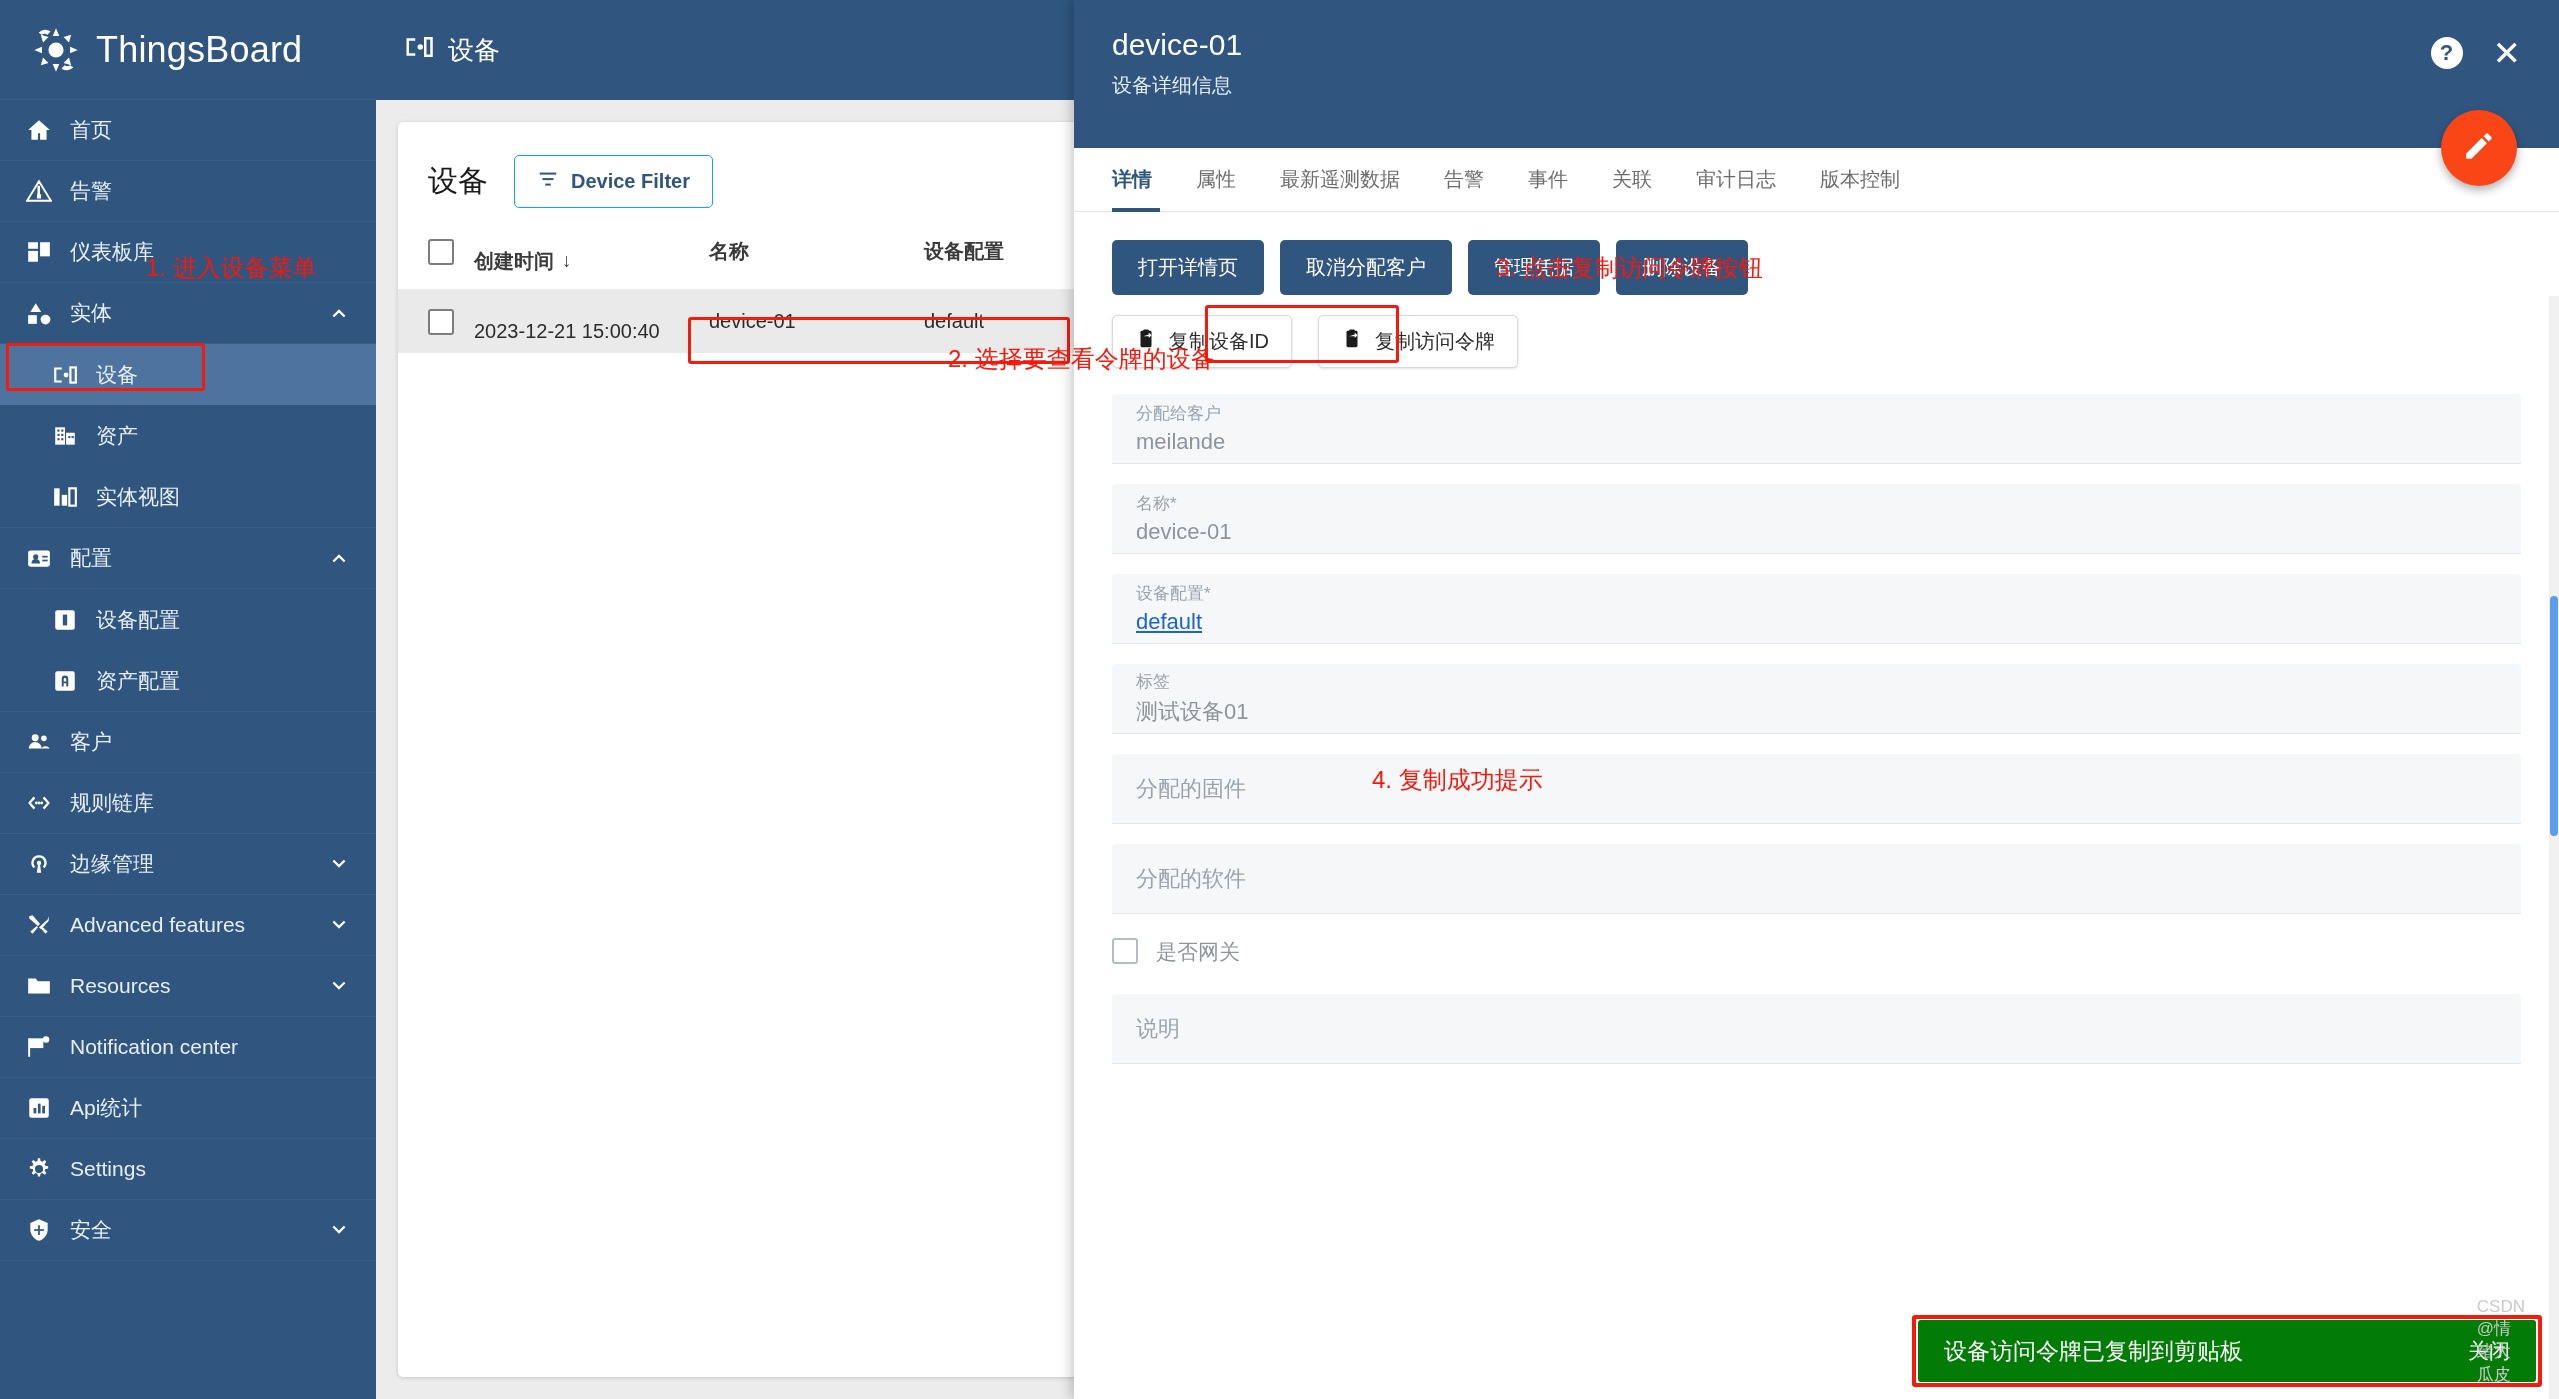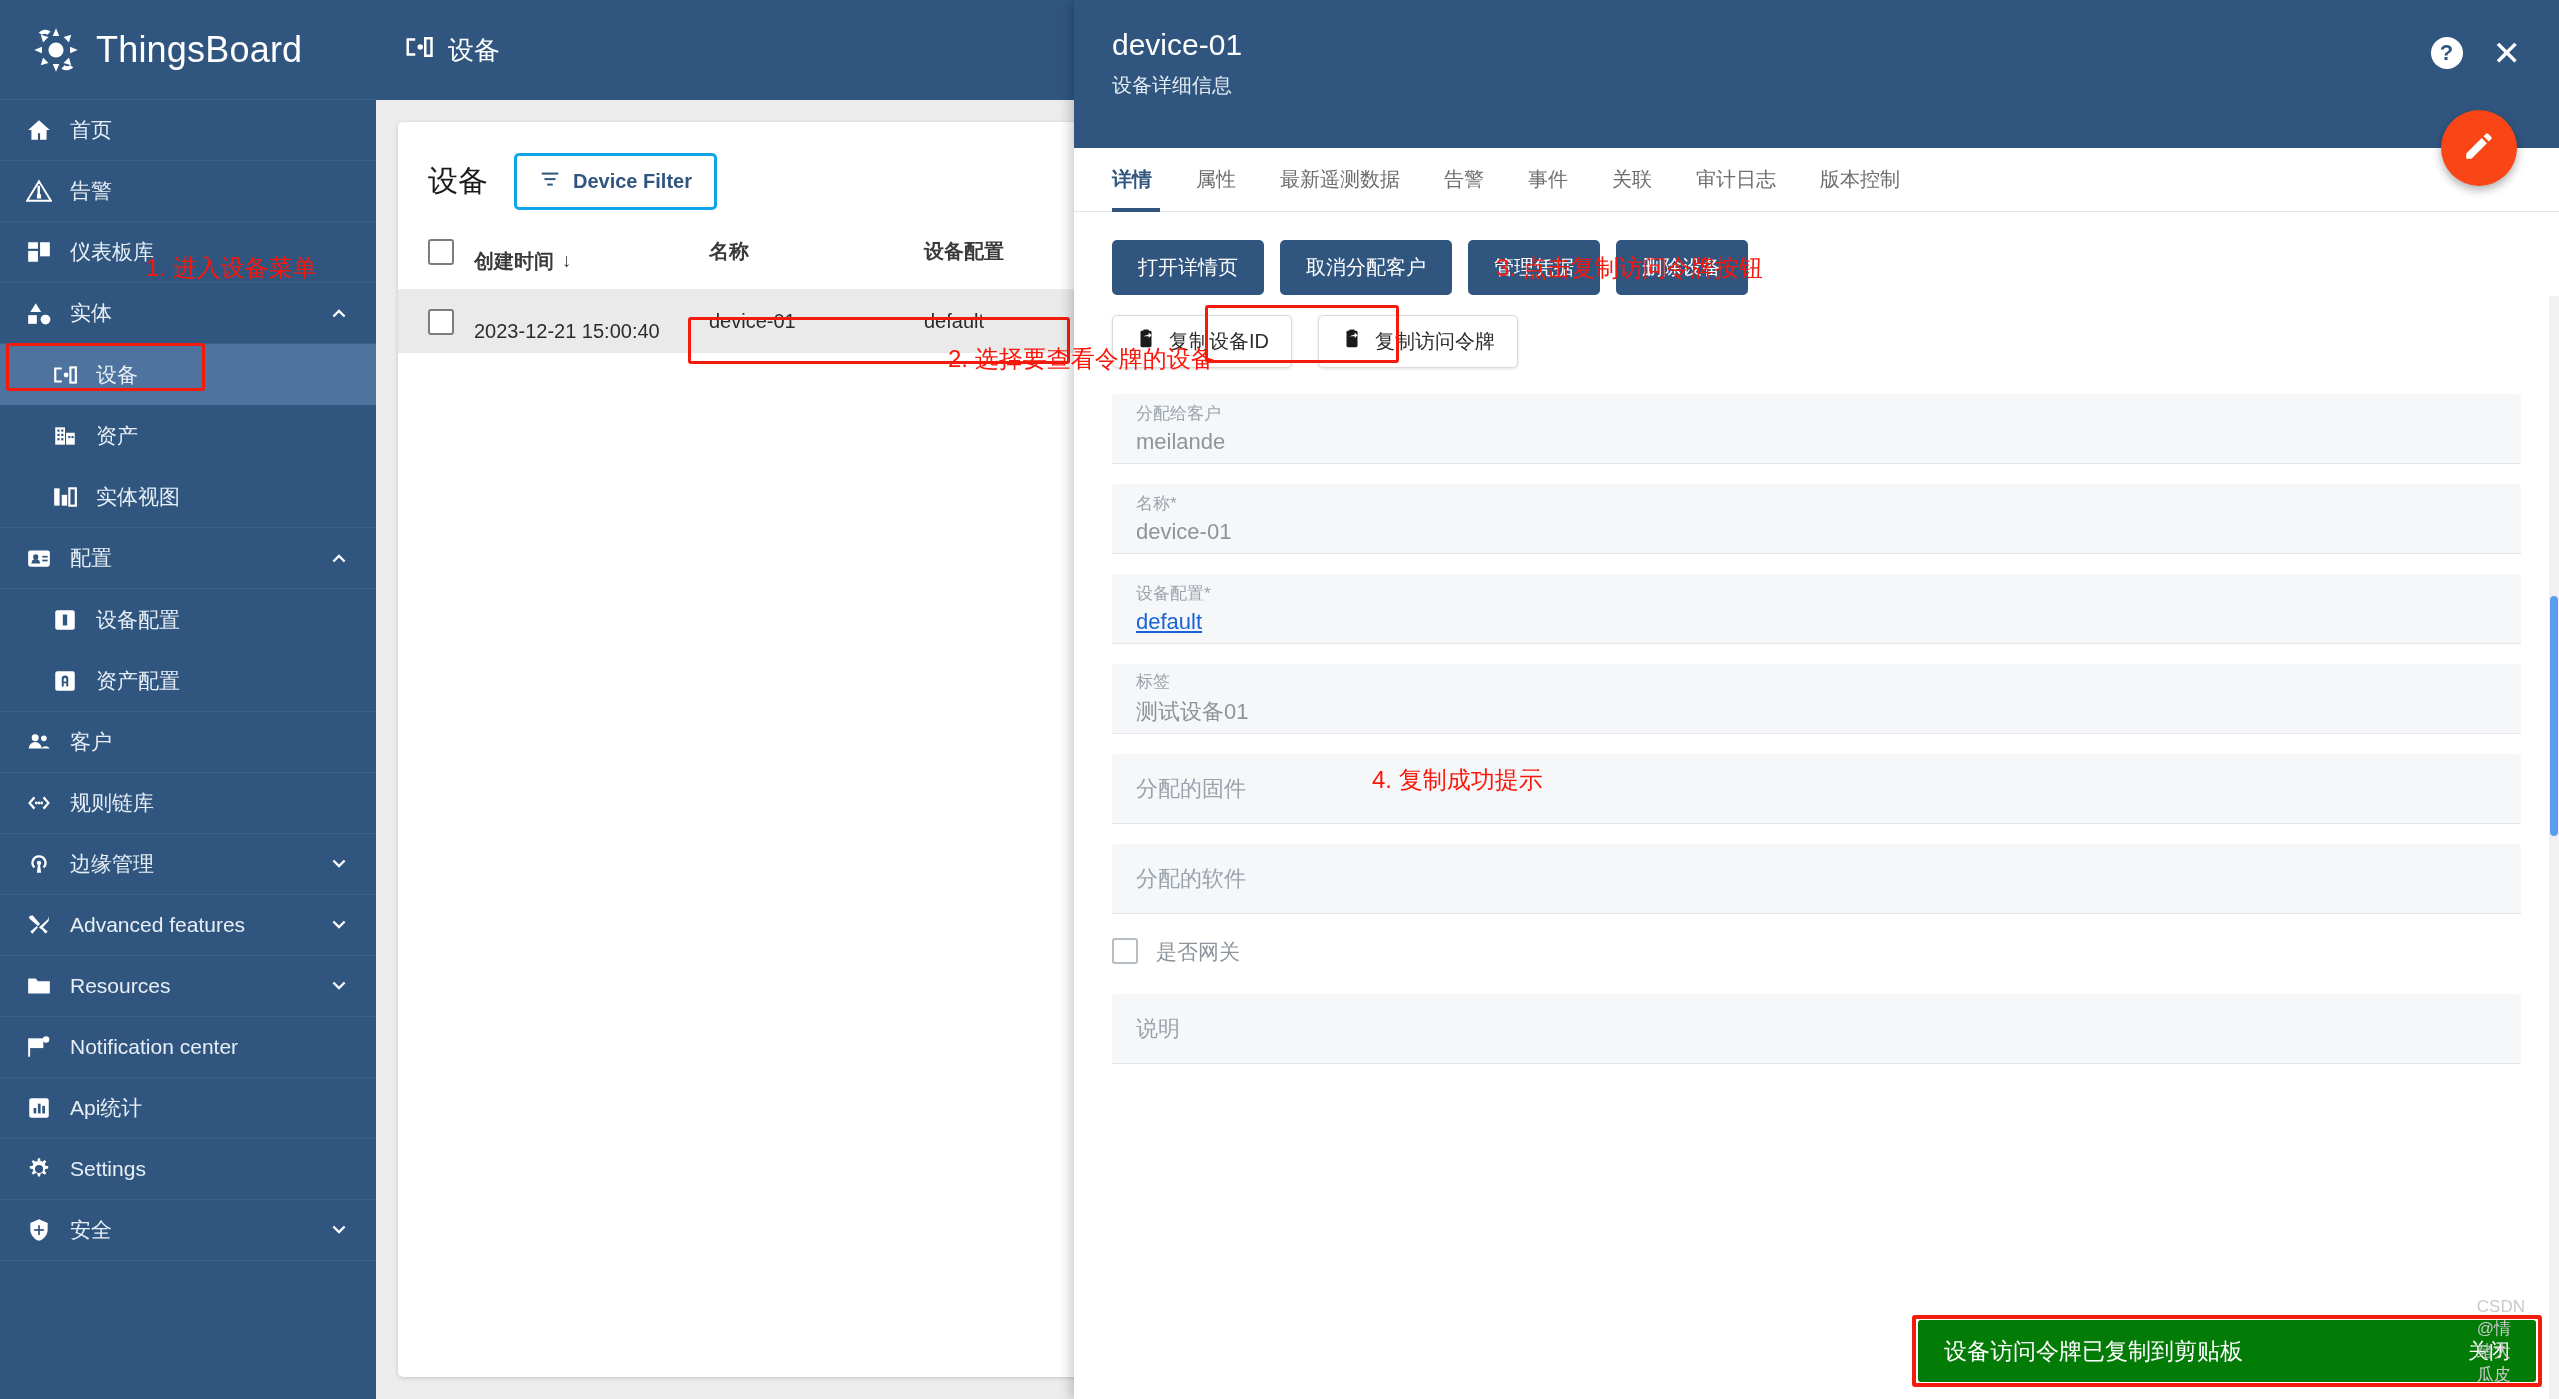--- a/index.html
+++ b/index.html
@@ -60,21 +60,21 @@
 
   
   .content-area { position: relative; height: 1299px; padding: 22px 0 0 22px; }
   .list-card {
     width: 760px; height: 1255px; background: #fff; border-radius: 5px;
     box-shadow: 0 1px 4px rgba(0,0,0,.16); position: relative; overflow: hidden;
   }
   .list-head { display: flex; align-items: center; gap: 26px; padding: 26px 30px 0 30px; height: 92px; }
   .list-title { font-size: 30px; color: #1b1b1b; }
   .filter-btn {
-    display: flex; align-items: center; gap: 12px; border: 3px solid #0ea5e9;
+    display: flex; align-items: center; gap: 12px; border: 1px solid #0ea5e9;
     border-radius: 5px; padding: 12px 22px; font-size: 20px; color: #305680;
     background: #fff; cursor: pointer; font-weight: 600;
   }
   .filter-btn svg { width: 22px; height: 22px; fill: #305680; }
   .tbl { width: 100%; }
   .tbl-header {
     display: flex; align-items: center; height: 76px; padding: 0 30px;
     font-size: 20px; color: #3a3a3a; font-weight: 600; border-bottom: 1px solid #ececec;
   }
   .cb {

